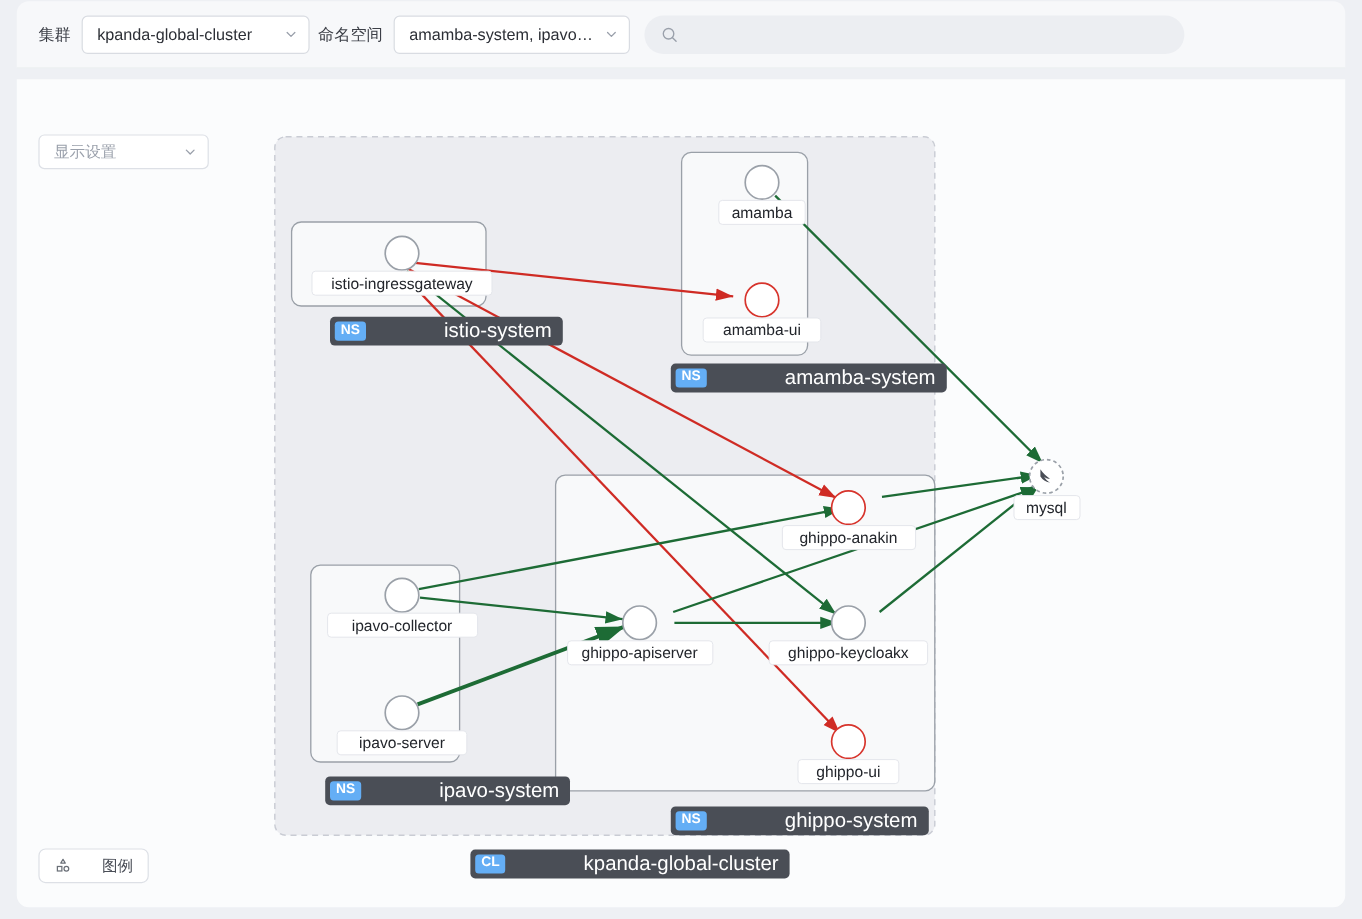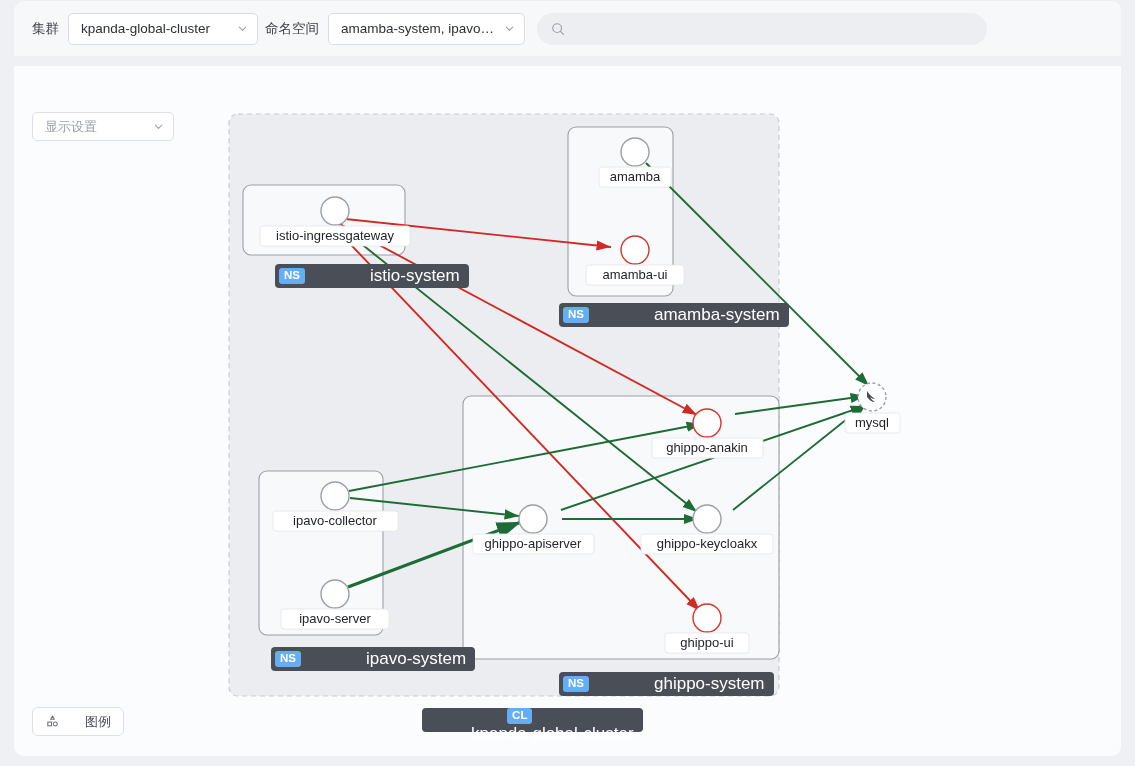--- a/index.html
+++ b/index.html
@@ -406,19 +406,19 @@
     <div class="pill" style="left:257px; top:581px;">
       <span class="chip">NS</span>
       <span class="pill-txt">ipavo-system</span>
     </div>
 
     <div class="pill" style="left:545px; top:606px;">
       <span class="chip">NS</span>
       <span class="pill-txt">ghippo-system</span>
     </div>
 
-    <div class="pill" style="left:408px; top:642px;flex-direction:column;">
+    <div class="pill" style="left:378px; top:642px;">
       <span class="chip">CL</span>
       <span class="pill-txt">kpanda-global-cluster</span>
     </div>
 
   </div>
 </div>
 
 </body></html>

